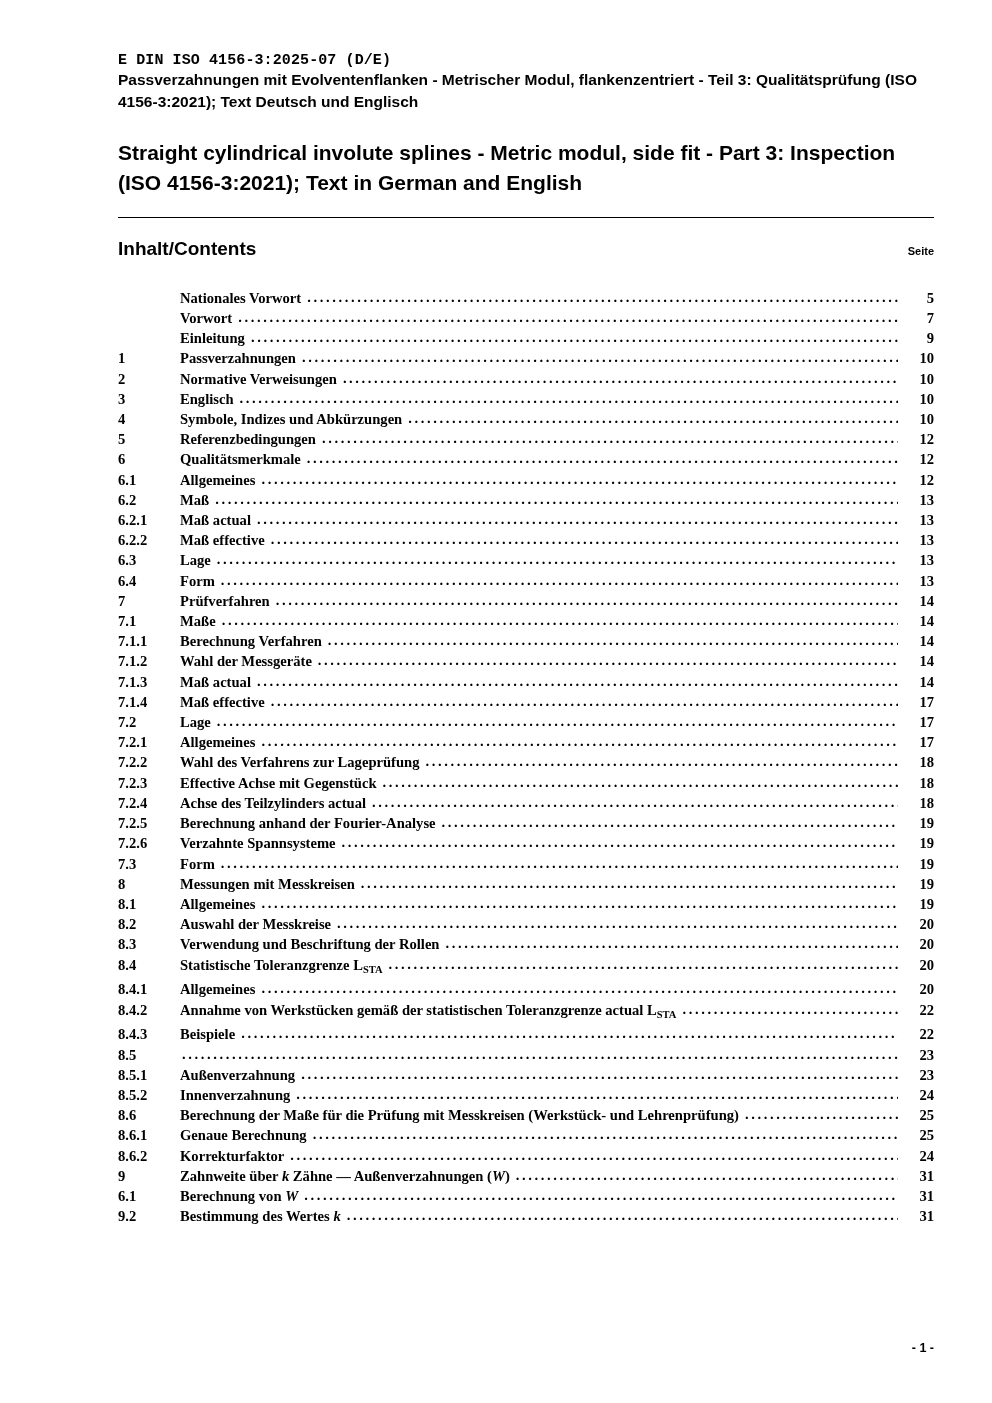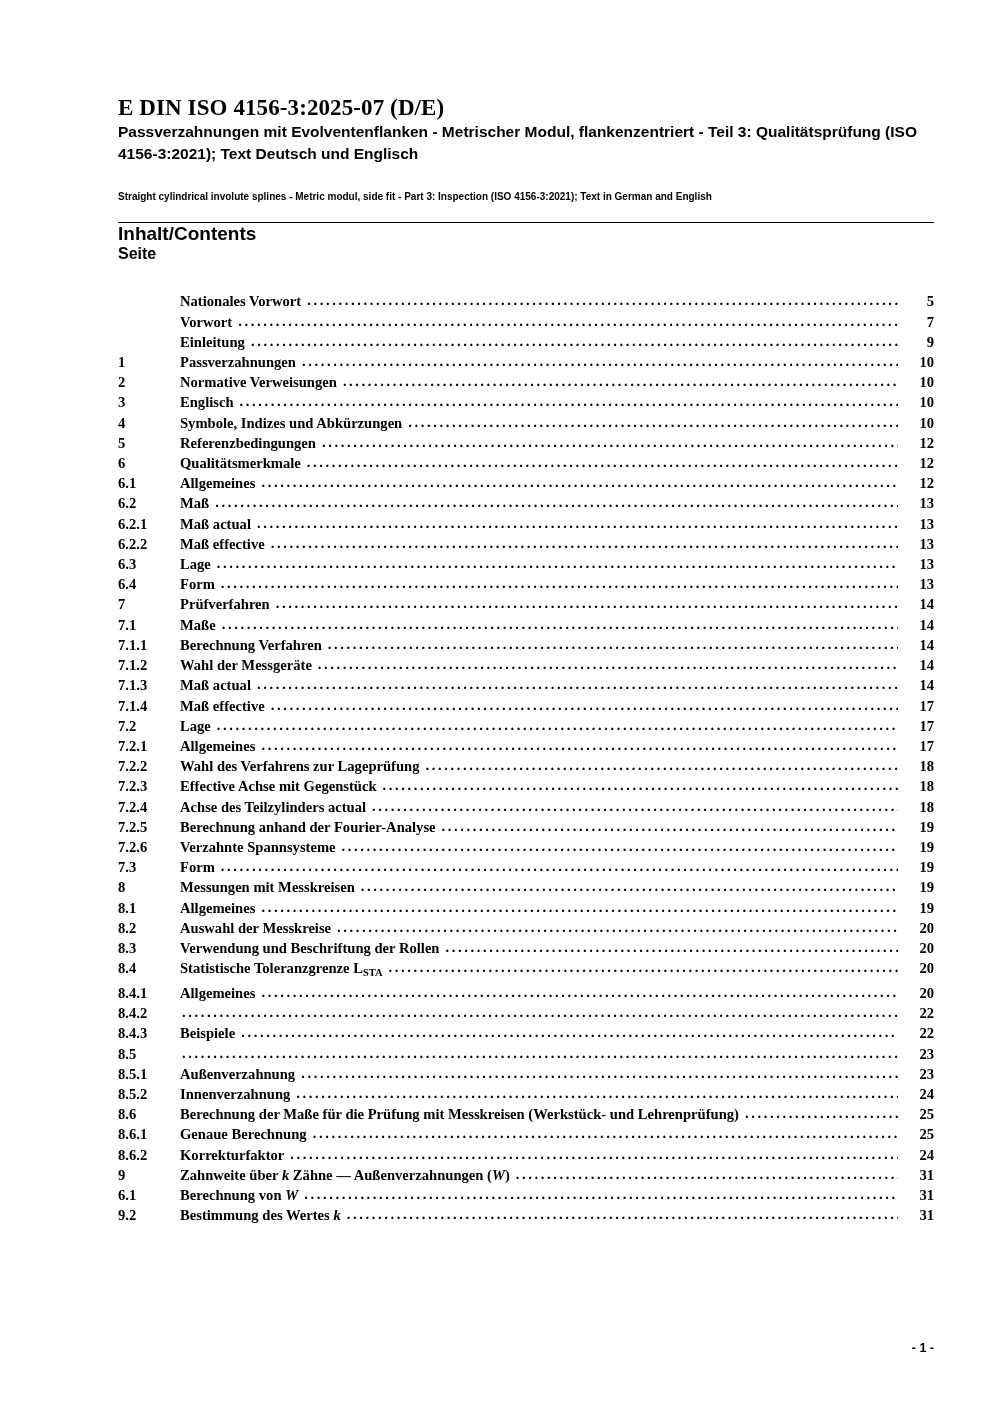--- a/index.html
+++ b/index.html
@@ -16,62 +16,62 @@
     overflow: hidden;
   }
   .content {
     position: absolute;
     left: 118px;
     top: 0;
     width: 816px;
     height: 1403px;
   }
   .doc-number {
-    font-family: Liberation Serif, serif;
-    font-weight: bold;
-    font-size: 23px;
+    font-family: Liberation Mono, monospace;
+    font-weight: bold;
+    font-size: 15px;
     letter-spacing: 0.1px;
-    margin-top: 95px;
+    margin-top: 52px;
     color: #000;
   }
   .title-de {
     font-family: "Liberation Sans", sans-serif;
     font-weight: bold;
     font-size: 15.5px;
     line-height: 1.45;
     color: #000;
   }
   .title-en {
     font-family: "Liberation Sans", sans-serif;
     font-weight: bold;
-    font-size: 10px;
+    font-size: 21px;
     line-height: 1.45;
     margin-top: 24px;
     color: #000;
   }
   .rule {
     border: none;
     border-top: 1.2px solid #000;
     margin: 18px 0 0 0;
   }
   .toc-head {
     display: flex;
     align-items: baseline;
     justify-content: space-between;
-    flex-direction: column;
+    margin-top: 20px;
   }
   .toc-head .label {
     font-family: "Liberation Sans", sans-serif;
     font-weight: bold;
     font-size: 19px;
   }
   .toc-head .seite {
     font-family: "Liberation Sans", sans-serif;
     font-weight: bold;
-    font-size: 16px;
+    font-size: 11px;
   }
   .toc {
     margin-top: 28px;
     font-family: "Liberation Serif", serif;
     font-weight: bold;
     font-size: 14.6px;
   }
   .toc-row {
     display: flex;
     align-items: baseline;
@@ -344,20 +344,21 @@
           <span class="toc-page">20</span>
         </div>
         <div class="toc-row">
           <span class="toc-num">8.4.1</span>
           <span class="toc-title">Allgemeines</span>
           <span class="toc-dots">.......................................................................................................................................................................................................</span>
           <span class="toc-page">20</span>
         </div>
         <div class="toc-row">
           <span class="toc-num">8.4.2</span>
+          <span class="toc-title">Annahme von Werkstücken gemäß der statistischen Toleranzgrenze actual L<sub class="sub">STA</sub></span>
           <span class="toc-dots">.......................................................................................................................................................................................................</span>
           <span class="toc-page">22</span>
         </div>
         <div class="toc-row">
           <span class="toc-num">8.4.3</span>
           <span class="toc-title">Beispiele</span>
           <span class="toc-dots">.......................................................................................................................................................................................................</span>
           <span class="toc-page">22</span>
         </div>
         <div class="toc-row">

